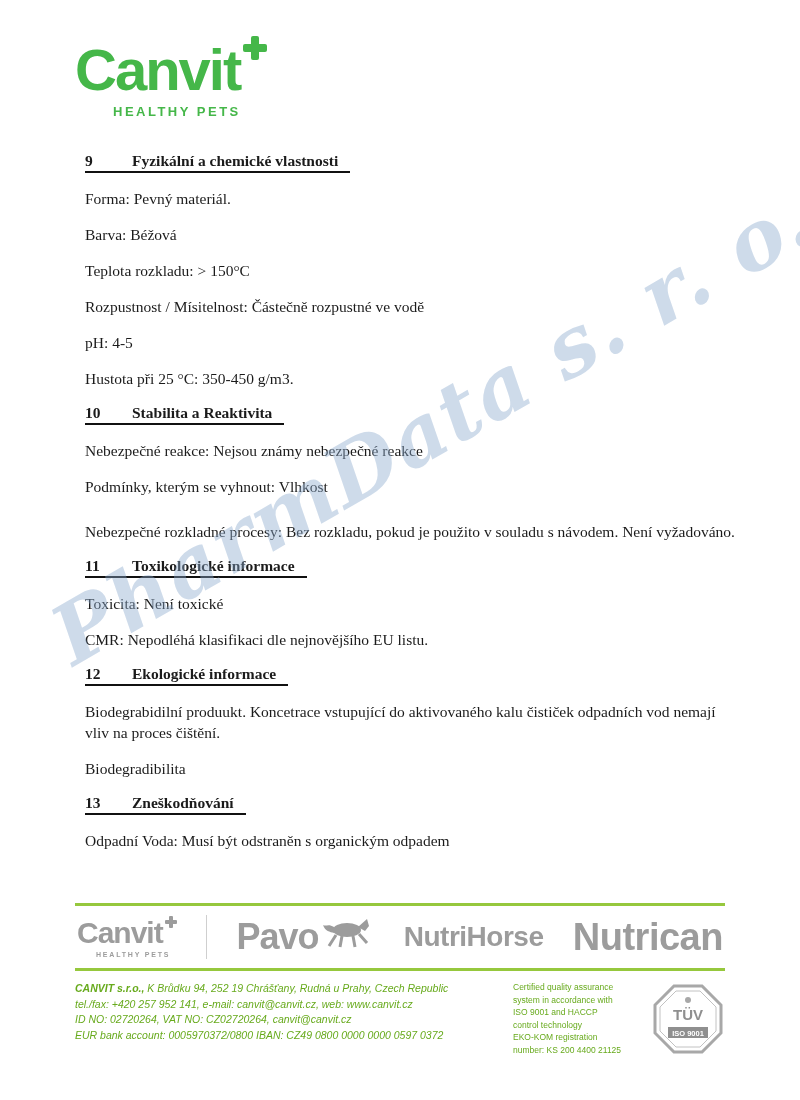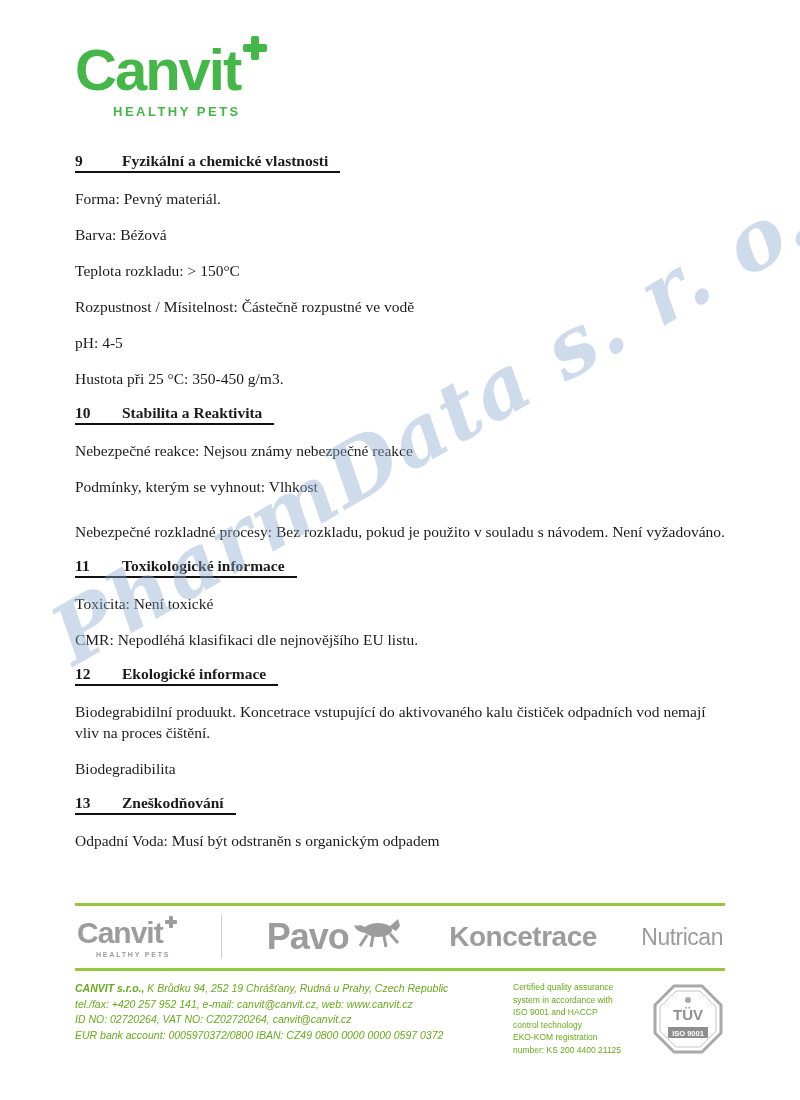--- a/index.html
+++ b/index.html
@@ -12,40 +12,40 @@
 
   .logo{position:absolute;left:75px;top:36px;z-index:2;}
   .logo .brand{font-family:"Liberation Sans",sans-serif;font-weight:bold;font-size:58px;line-height:58px;
     color:var(--brand_green);letter-spacing:-2px;}
   .plus{position:relative;display:inline-block;width:24px;height:24px;margin-left:3px;vertical-align:30px;}
   .plus::before{content:"";position:absolute;left:8px;top:0;width:8px;height:24px;background:var(--brand_green);border-radius:2px;}
   .plus::after{content:"";position:absolute;left:0;top:8px;width:24px;height:8px;background:var(--brand_green);border-radius:2px;}
   .tagline{font-family:"Liberation Sans",sans-serif;font-weight:bold;font-size:13px;color:var(--brand_green);
     letter-spacing:2.5px;margin:5px 0 0 38px;}
 
-  .content{position:absolute;left:75px;top:150px;width:655px;z-index:2;}
+  .content{position:absolute;left:85px;top:150px;width:655px;z-index:2;}
   .sec{font-size:15.5px;font-weight:bold;margin:2px 0 15px;}
   .sec-inner{display:inline-block;border-bottom:2px solid #111;padding:0 12px 1px 0;}
   .sec-num{display:inline-block;width:47px;}
   .content p{font-size:15.5px;line-height:21px;margin:0 0 15px;}
   .content p.gap{margin-top:24px;}
 
   .footer{position:absolute;left:75px;top:903px;width:650px;z-index:2;font-family:"Liberation Sans",sans-serif;}
   .gline{height:3px;background:var(--line_green);}
   .brand-row{display:flex;align-items:center;justify-content:space-between;height:62px;padding:0 2px;color:var(--logo_gray);}
   .f-canvit{line-height:1;}
   .f-brand{font-weight:bold;font-size:30px;letter-spacing:-1px;color:var(--logo_gray);}
   .f-plus{position:relative;display:inline-block;width:12px;height:12px;margin-left:2px;vertical-align:15px;}
   .f-plus::before{content:"";position:absolute;left:4px;top:0;width:4px;height:12px;background:var(--logo_gray);border-radius:1px;}
   .f-plus::after{content:"";position:absolute;left:0;top:4px;width:12px;height:4px;background:var(--logo_gray);border-radius:1px;}
   .f-canvit-tag{font-size:7px;letter-spacing:1.8px;margin:3px 0 0 19px;font-weight:bold;color:var(--logo_gray);}
   .f-sep{width:1px;height:44px;background:#cfcfcf;}
   .f-pavo{display:flex;align-items:center;gap:4px;font-weight:bold;font-size:36px;letter-spacing:-1px;color:var(--logo_gray);}
   .f-nh{font-weight:bold;font-size:28px;letter-spacing:-0.5px;color:var(--logo_gray);}
-  .f-nc{font-weight:normal;font-size:23px;letter-spacing:-0.5px;color:var(--logo_gray);}
+  .f-nc{font-weight:bold;font-size:38px;letter-spacing:-0.5px;color:var(--logo_gray);}
   .f-cols{display:flex;justify-content:space-between;align-items:flex-start;padding-top:11px;}
   .f-left{width:430px;font-style:italic;}
   .f-left p{margin:0 0 3px;font-size:10.5px;line-height:12.5px;color:var(--footer_green);}
   .f-left strong{font-weight:bold;}
   .f-cert{width:130px;}
   .f-cert p{margin:0 0 2px;font-size:8.5px;line-height:10.5px;color:var(--footer_green);}
   .f-tuv{width:74px;text-align:right;}
 </style>
 </head>
 <body>
@@ -102,21 +102,21 @@
         <span>Pavo</span>
         <span>
           <svg width="52" height="34" viewBox="0 0 52 34">
             <ellipse cx="25" cy="14" rx="14" ry="7" fill="#9c9c9c"></ellipse>
             <path d="M36 11 L45 3 L47 10 L43 15 Z" fill="#9c9c9c"></path>
             <path d="M14 19 L7 30 M20 20 L18 31 M31 20 L33 31 M37 18 L45 27" stroke="#9c9c9c" stroke-width="3" fill="none"></path>
             <path d="M12 11 C6 7 4 11 1 9 C3 15 8 16 12 17 Z" fill="#9c9c9c"></path>
           </svg>
         </span>
       </div>
-      <div class="f-nh">Koncetrace</div>
+      <div class="f-nh">NutriHorse</div>
       <div class="f-nc">Nutrican</div>
     </div>
 
     <div class="gline"></div>
 
     <div class="f-cols">
       <div class="f-left">
         <p><strong>CANVIT s.r.o.,</strong><span> K Brůdku 94, 252 19 Chrášťany, Rudná u Prahy, Czech Republic</span></p>
         <p>tel./fax: +420 257 952 141, e-mail: canvit@canvit.cz, web: www.canvit.cz</p>
         <p>ID NO: 02720264, VAT NO: CZ02720264, canvit@canvit.cz</p>

